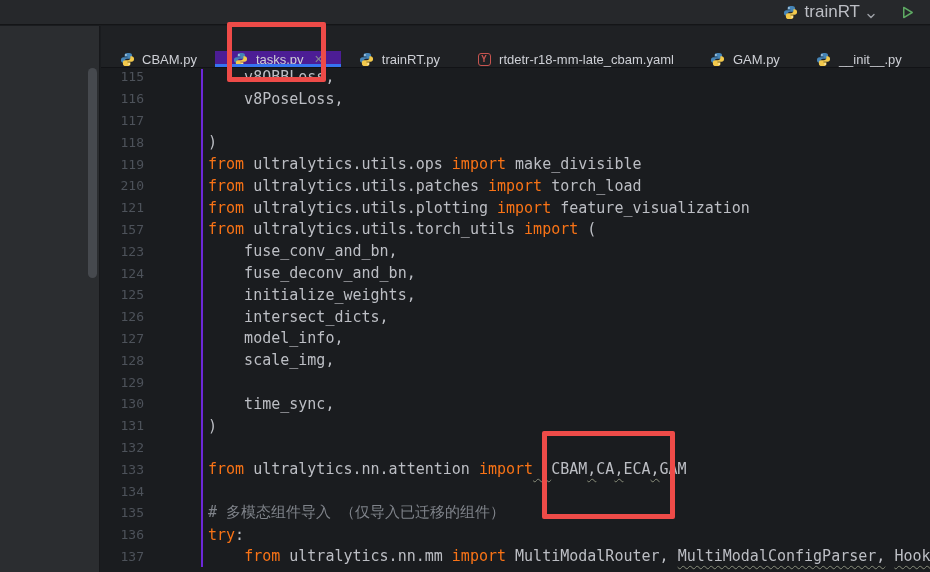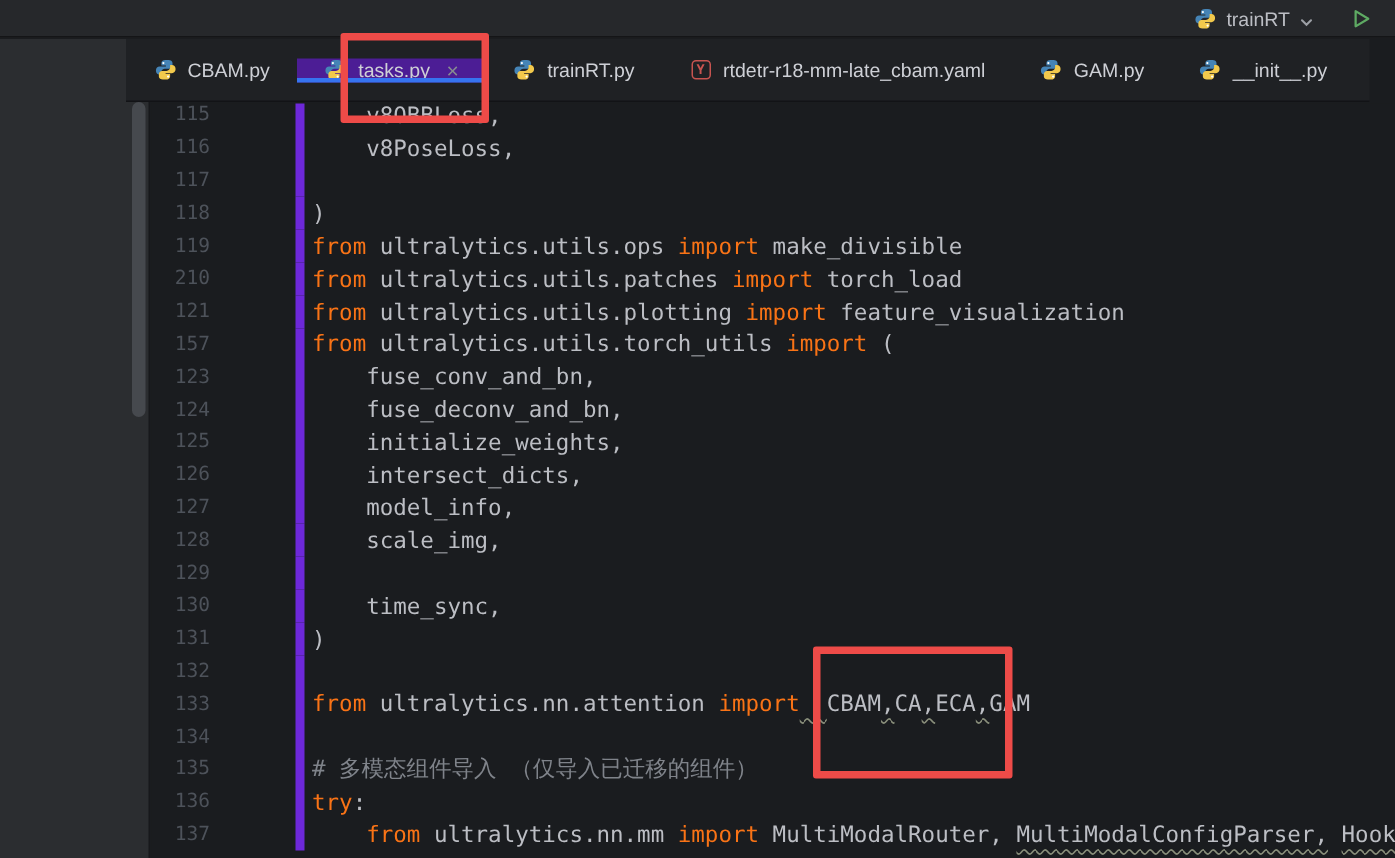--- a/index.html
+++ b/index.html
@@ -11,37 +11,37 @@
     -webkit-font-smoothing:antialiased;
   }
   
   .topbar{
     position:absolute;left:0;top:0;width:930px;height:25px;
     background:#26282b;border-bottom:1px solid #141517;
     display:flex;align-items:center;justify-content:flex-end;
     padding-right:12px;gap:6px;
   }
   .runcfg{display:flex;align-items:center;gap:6px;cursor:pointer;padding:1px 4px;border-radius:4px;}
-  .runcfg .lbl{color:#bcbec4;font-size:13px;}
+  .runcfg .lbl{color:#bcbec4;font-size:17px;}
   .chev{width:10px;height:10px;display:inline-block;}
   .playbtn{width:22px;height:20px;display:flex;align-items:center;justify-content:center;margin-left:10px;cursor:pointer;}
   
   .leftpanel{
     position:absolute;left:0;top:26px;width:100px;height:546px;
     background:#2b2d30;border-right:1px solid #17181b;
   }
   .vthumb{
     position:absolute;right:2px;top:42px;width:9px;height:210px;
     background:#46494e;border-radius:5px;
   }
   
   .tabbar{
-    position:absolute;left:84px;top:26px;width:829px;height:42px;
+    position:absolute;left:101px;top:26px;width:829px;height:42px;
     background:#1f2124;border-bottom:1px solid #121316;
-    display:flex;align-items:center;overflow:hidden;
+    display:flex;align-items:flex-end;overflow:hidden;
   }
   .tab{
     position:relative;display:flex;align-items:center;gap:7px;
     padding:0 18px;color:#ced0d6;font-size:13px;white-space:nowrap;cursor:pointer;
   }
   .tab.active{background:#4c1d95;}
   .tab.active::after{
     content:"";position:absolute;left:0;right:0;bottom:0;height:3px;background:#3674f0;
   }
   .tab .close{color:#878b91;font-size:14px;margin-left:4px;line-height:1;cursor:pointer;}
@@ -54,21 +54,21 @@
   
   .editor{
     position:absolute;left:101px;top:69px;width:829px;height:503px;
     background:#1a1c1f;overflow:hidden;
   }
   .rows{margin-top:-3px;}
   .row{display:flex;height:21.8px;align-items:center;}
   .ln{
     width:102px;flex:0 0 102px;text-align:right;padding-right:57px;
     color:#4d525a;font-family:"DejaVu Sans Mono",monospace;font-size:13px;
-    border-right:6px solid #6d28d9;align-self:stretch;display:flex;align-items:center;justify-content:flex-end;
+    border-right:2px solid #6d28d9;align-self:stretch;display:flex;align-items:center;justify-content:flex-end;
   }
   .code{
     padding-left:5px;font-family:"DejaVu Sans Mono",monospace;font-size:15px;
     white-space:pre;color:#bcbec4;
   }
   .tok-kw{color:#f97316;}
   .tok-pl{color:#bcbec4;}
   .tok-cm{color:#7f838a;}
   .tok-wv{
     color:#bcbec4;

